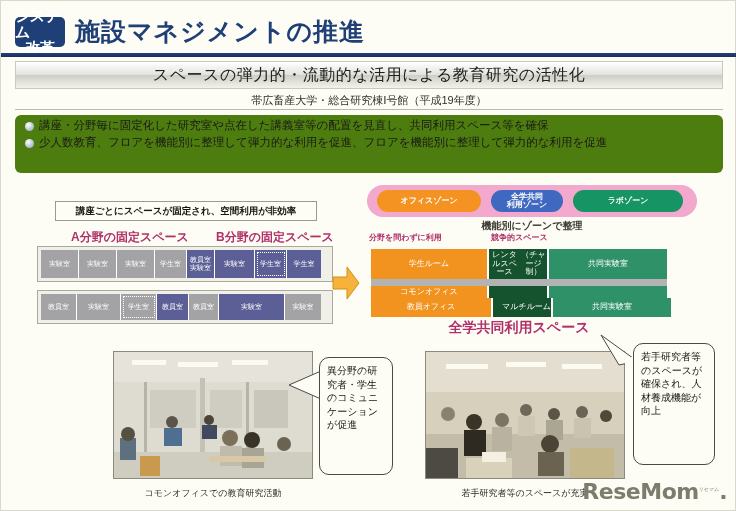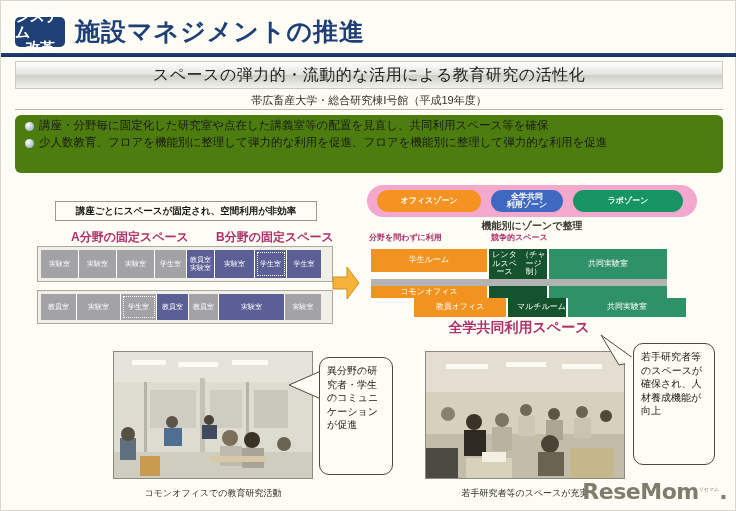--- a/index.html
+++ b/index.html
@@ -261,21 +261,21 @@
       </div>
   </div>
   <div class="zone-title">機能別にゾーンで整理</div>
   <div class="zone-subs">
     <div class="zone-sub" style="left:2px;top:0;">分野を問わずに利用</div>
     <div class="zone-sub" style="left:124px;top:0;">競争的スペース</div>
     <div class="zone-sub" style="left:202px;top:0;margin-top:16px;">A分野とB分野の共同利用</div>
   </div>
 
   <div class="rrow" id="after-row1" style="left:370px;top:248px;height:30px;">
-      <div class="rcell c-orange" style="width: 118px; height: 23px;">
+      <div class="rcell c-orange" style="width: 118px; height: 30px;">
         <div>学生ルーム</div>
       </div>
       <div class="rcell c-blue" style="width: 60px; height: 30px;">
         <div>レンタルスペース</div>
         <div>（チャージ制）</div>
       </div>
       <div class="rcell c-green" style="width: 118px; height: 30px;">
         <div>共同実験室</div>
       </div>
     </div>
@@ -283,21 +283,21 @@
     <div class="rcell c-gray" style="width:296px;height:7px;"></div>
   </div>
   <div class="rrow" id="after-row2top" style="left:370px;top:285px;height:12px;">
       <div class="rcell c-orange" style="width: 118px; height: 12px;">
         <div>コモンオフィス</div>
       </div>
       <div class="rcell c-blue" style="width: 60px; height: 12px;"></div>
       <div class="rcell c-green" style="width: 118px; height: 12px;"></div>
     </div>
   <div class="rrow" id="after-row2bot" style="left:370px;top:297px;height:19px;">
-      <div class="rcell c-orange" style="width: 94px; height: 19px; margin-left: 43px;">
+      <div class="rcell c-orange" style="width: 122px; height: 19px;">
         <div>教員オフィス</div>
       </div>
       <div class="rcell c-blue" style="width: 60px; height: 19px;">
         <div>マルチルーム</div>
       </div>
       <div class="rcell c-green" style="width: 118px; height: 19px;">
         <div>共同実験室</div>
       </div>
     </div>
   <div class="rlabel" style="left:370px;top:318px;width:296px;">全学共同利用スペース</div>

